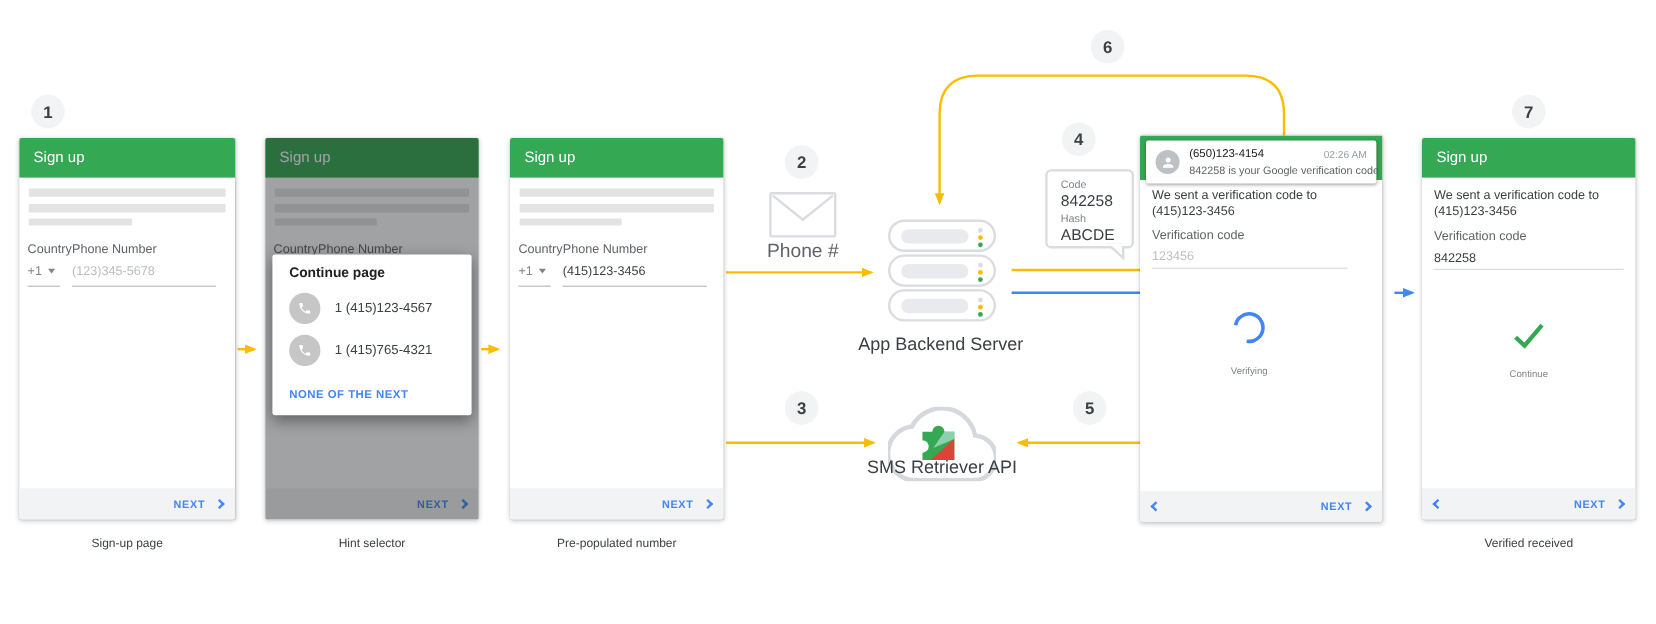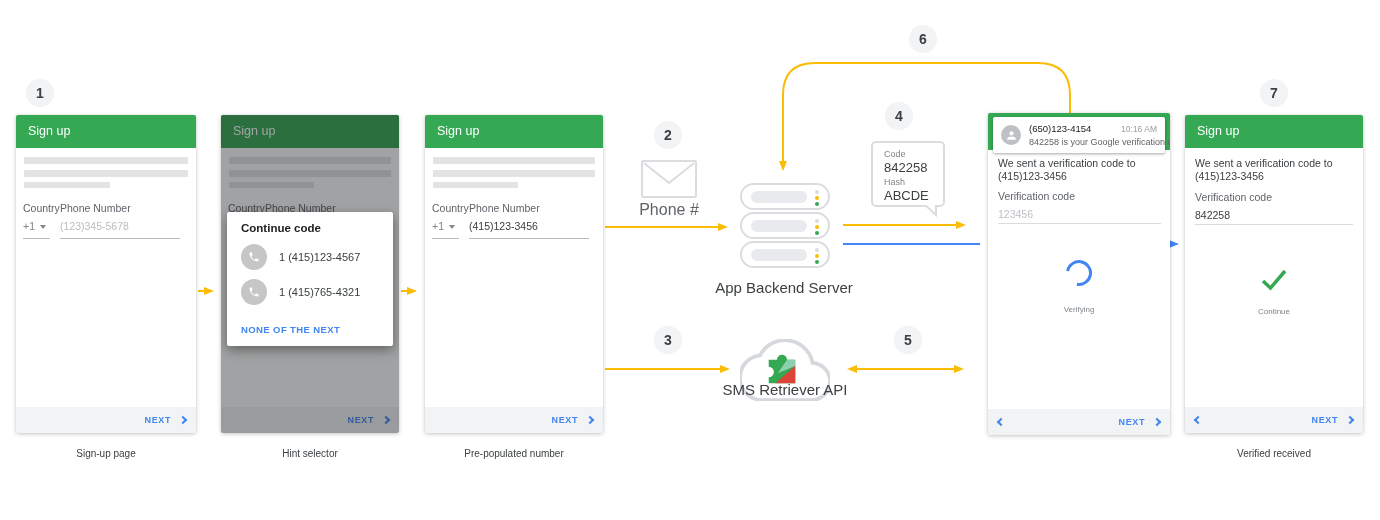--- a/index.html
+++ b/index.html
@@ -140,21 +140,21 @@
 
   <div class="phone" style="left:221px;top:115px;width:178px;height:318px;">
     <div class="phdr">Sign up</div>
     <div class="bar" style="top:42px;width:162px;"></div>
     <div class="bar" style="top:55px;width:162px;"></div>
     <div class="bar" style="top:67px;width:85px;height:6px;"></div>
     <div class="flabel" style="left:7px;top:87px;">Country</div>
     <div class="flabel" style="left:44px;top:87px;">Phone Number</div>
     <div class="dim"></div>
     <div class="dialog">
-      <div class="dlg-title">Continue code</div>
+      <div class="dlg-title">Continue page</div>
       <div class="opt" style="top:32px;">
         <span class="opt-ic">
           <svg width="12" height="12" viewBox="0 0 24 24">
               <path fill="#fff" d="M6.62 10.79c1.44 2.83 3.76 5.14 6.59 6.59l2.2-2.2c.27-.27.67-.36 1.02-.24 1.12.37 2.33.57 3.57.57.55 0 1 .45 1 1V20c0 .55-.45 1-1 1-9.39 0-17-7.61-17-17 0-.55.45-1 1-1h3.5c.55 0 1 .45 1 1 0 1.25.2 2.45.57 3.57.11.35.03.74-.25 1.02l-2.2 2.2z"></path>
             </svg>
         </span>
         <span class="opt-txt">1 (415)123-4567</span>
       </div>
       <div class="opt" style="top:67px;">
         <span class="opt-ic">
@@ -238,30 +238,30 @@
     <div class="bub-lab">Code</div>
     <div class="bub-val">842258</div>
     <div class="bub-lab" style="margin-top:2px;">Hash</div>
     <div class="bub-val">ABCDE</div>
     <svg class="bub-tail" width="16" height="14">
       <path d="M1 1 L13 12 L13 1 Z" fill="#fff" stroke="#DADCE0" stroke-width="2"></path>
       <rect x="0" y="0" width="14" height="2" fill="#fff"></rect>
     </svg>
   </div>
 
-  <div class="phone" style="left:988px;top:113px;width:182px;height:322px;">
+  <div class="phone" style="left:950px;top:113px;width:202px;height:322px;">
     <div class="phdr" style="height:37px;"></div>
     <div class="notif">
       <span class="notif-av">
         <svg width="13" height="13" viewBox="0 0 24 24">
             <path fill="#fff" d="M12 12c2.21 0 4-1.79 4-4s-1.79-4-4-4-4 1.79-4 4 1.79 4 4 4zm0 2c-2.67 0-8 1.34-8 4v2h16v-2c0-2.66-5.33-4-8-4z"></path>
           </svg>
       </span>
       <span class="notif-from">(650)123-4154</span>
-      <span class="notif-time">10:16 AM</span>
+      <span class="notif-time">02:26 AM</span>
       <span class="notif-msg nowrap">842258 is your Google verification code</span>
     </div>
     <div class="bodytxt" style="left:10px;top:44px;width:160px;">
       <span>We sent a verification code to</span><br>
       <span>(415)123-3456</span>
     </div>
     <div class="bodytxt" style="left:10px;top:77px;color:#5F6368;">Verification code</div>
     <div class="bodytxt" style="left:10px;top:95px;color:#BDC1C6;">123456</div>
     <div class="uline" style="left:10px;top:110px;width:163px;background:#DADCE0;"></div>
     <div class="spinner" style="left:78px;top:147px;"></div>

